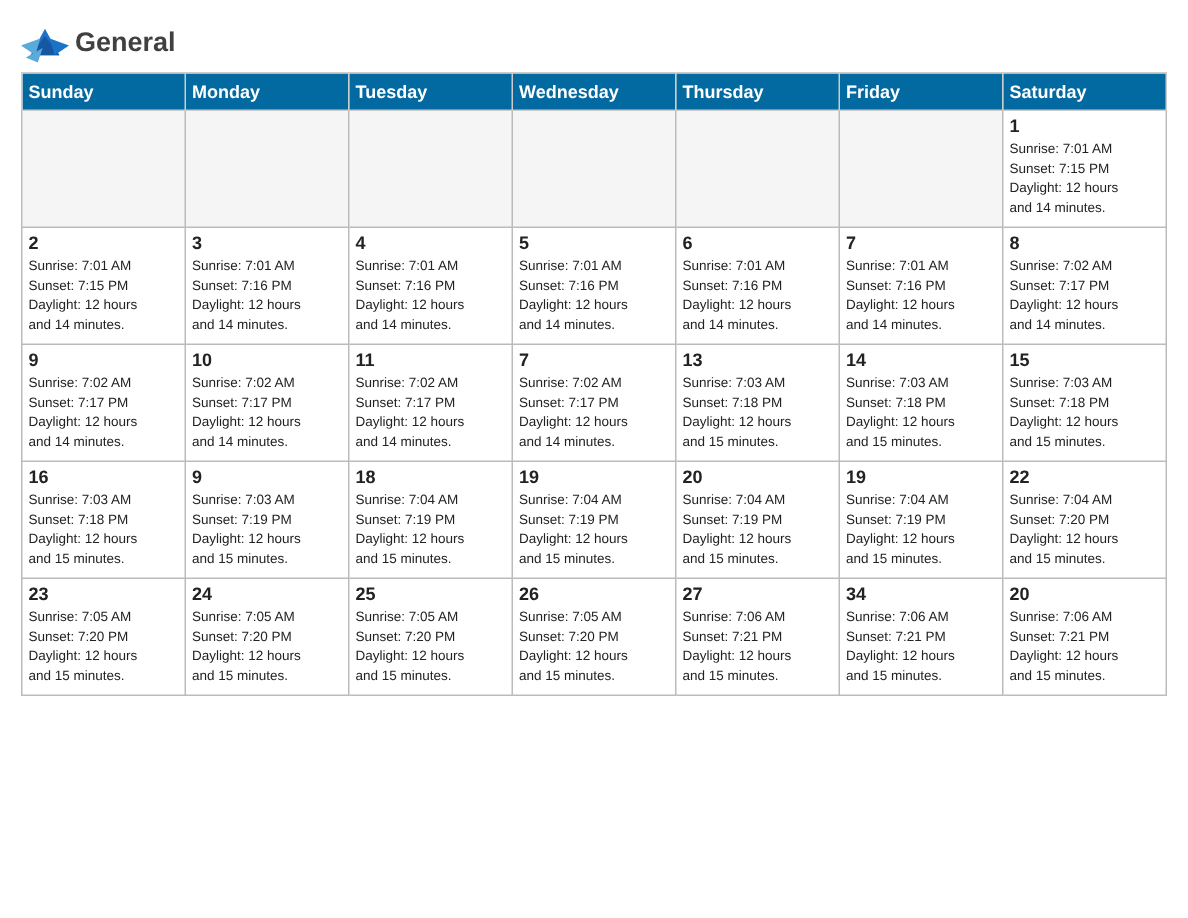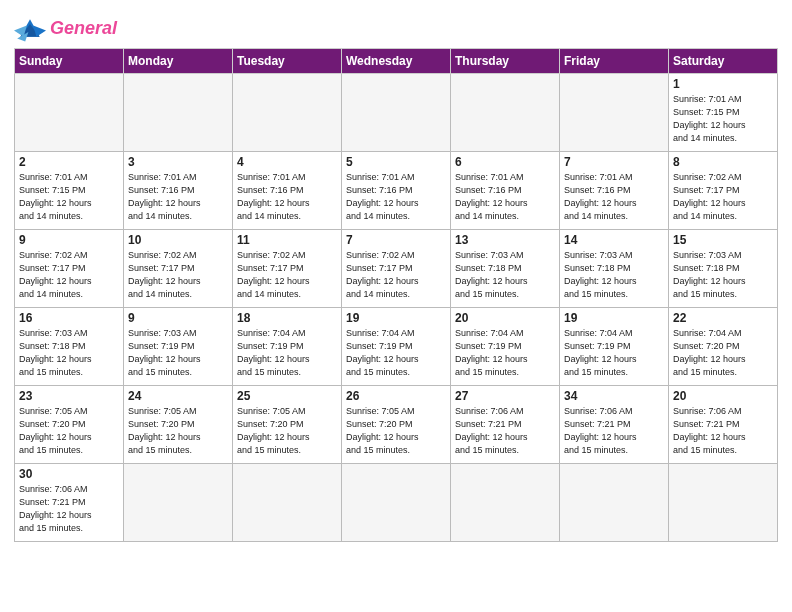--- a/index.html
+++ b/index.html
@@ -24,23 +24,22 @@
     }
     .logo {
       display: flex;
       align-items: center;
       gap: 4px;
       padding-top: 4px;
     }
     .logo-text {
       font-size: 18px;
       font-weight: bold;
-      color: #ec4899;
+      color: #404040;
       line-height: 1;
-      font-style: italic;
     }
     .logo-text span {
       color: #1a73c7;
     }
     .logo-bird {
       width: 32px;
       height: 28px;
     }
     .title-area {
       text-align: right;
@@ -55,21 +54,21 @@
       font-size: 15px;
       color: #333;
     }
     .calendar-table {
       width: 100%;
       border-collapse: collapse;
       font-size: 9.5px;
       table-layout: fixed;
     }
     .calendar-table thead tr th {
-      background-color: #701a75;
+      background-color: #0369a1;
       color: #fff;
       font-size: 12px;
       font-weight: bold;
       padding: 5px 4px;
       text-align: left;
       border: 1px solid #ccc;
     }
     .calendar-table tbody tr td {
       border: 1px solid #bbb;
       vertical-align: top;
@@ -345,30 +344,15 @@
 and 15 minutes.</div>
           </td>
           <td>
             <div class="day-number">20</div>
             <div class="day-info" style="white-space: pre-line;">Sunrise: 7:06 AM
 Sunset: 7:21 PM
 Daylight: 12 hours
 and 15 minutes.</div>
           </td>
         </tr>
-        <tr class="last-row">
-          <td>
-            <div class="day-number">30</div>
-            <div class="day-info" style="white-space: pre-line;">Sunrise: 7:06 AM
-Sunset: 7:21 PM
-Daylight: 12 hours
-and 15 minutes.</div>
-          </td>
-          <td class="empty"></td>
-          <td class="empty"></td>
-          <td class="empty"></td>
-          <td class="empty"></td>
-          <td class="empty"></td>
-          <td class="empty"></td>
-        </tr>
       </tbody>
   </table>
 </div>
 
 </body></html>

